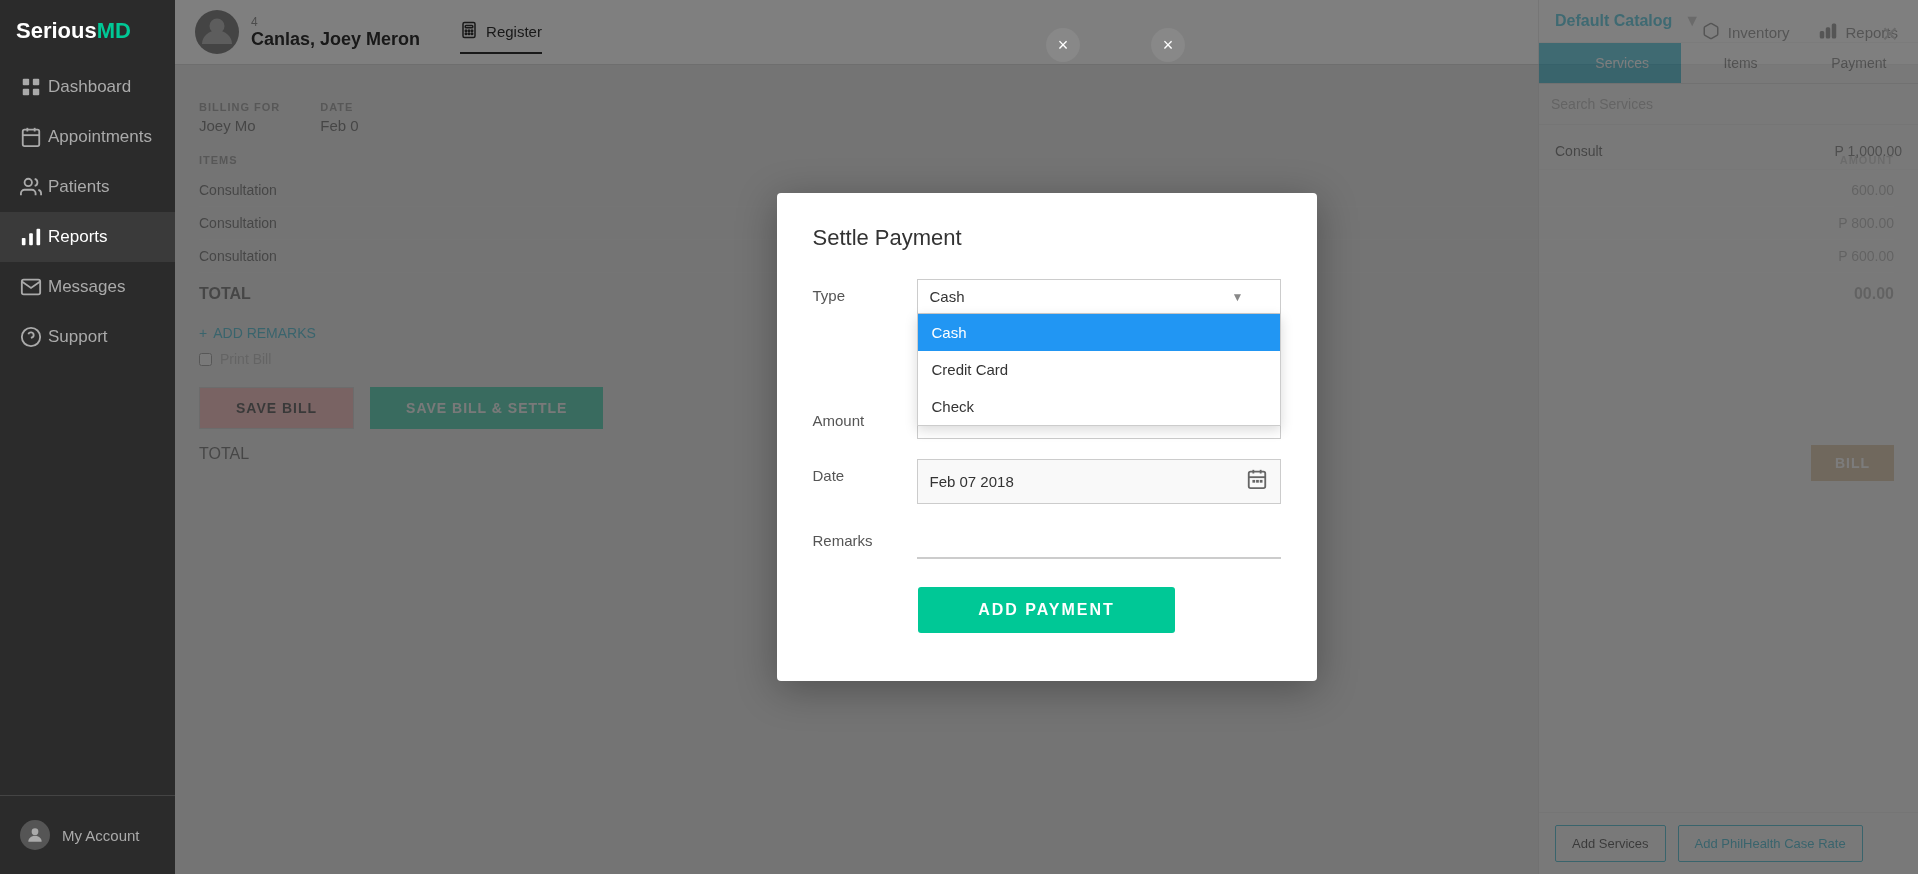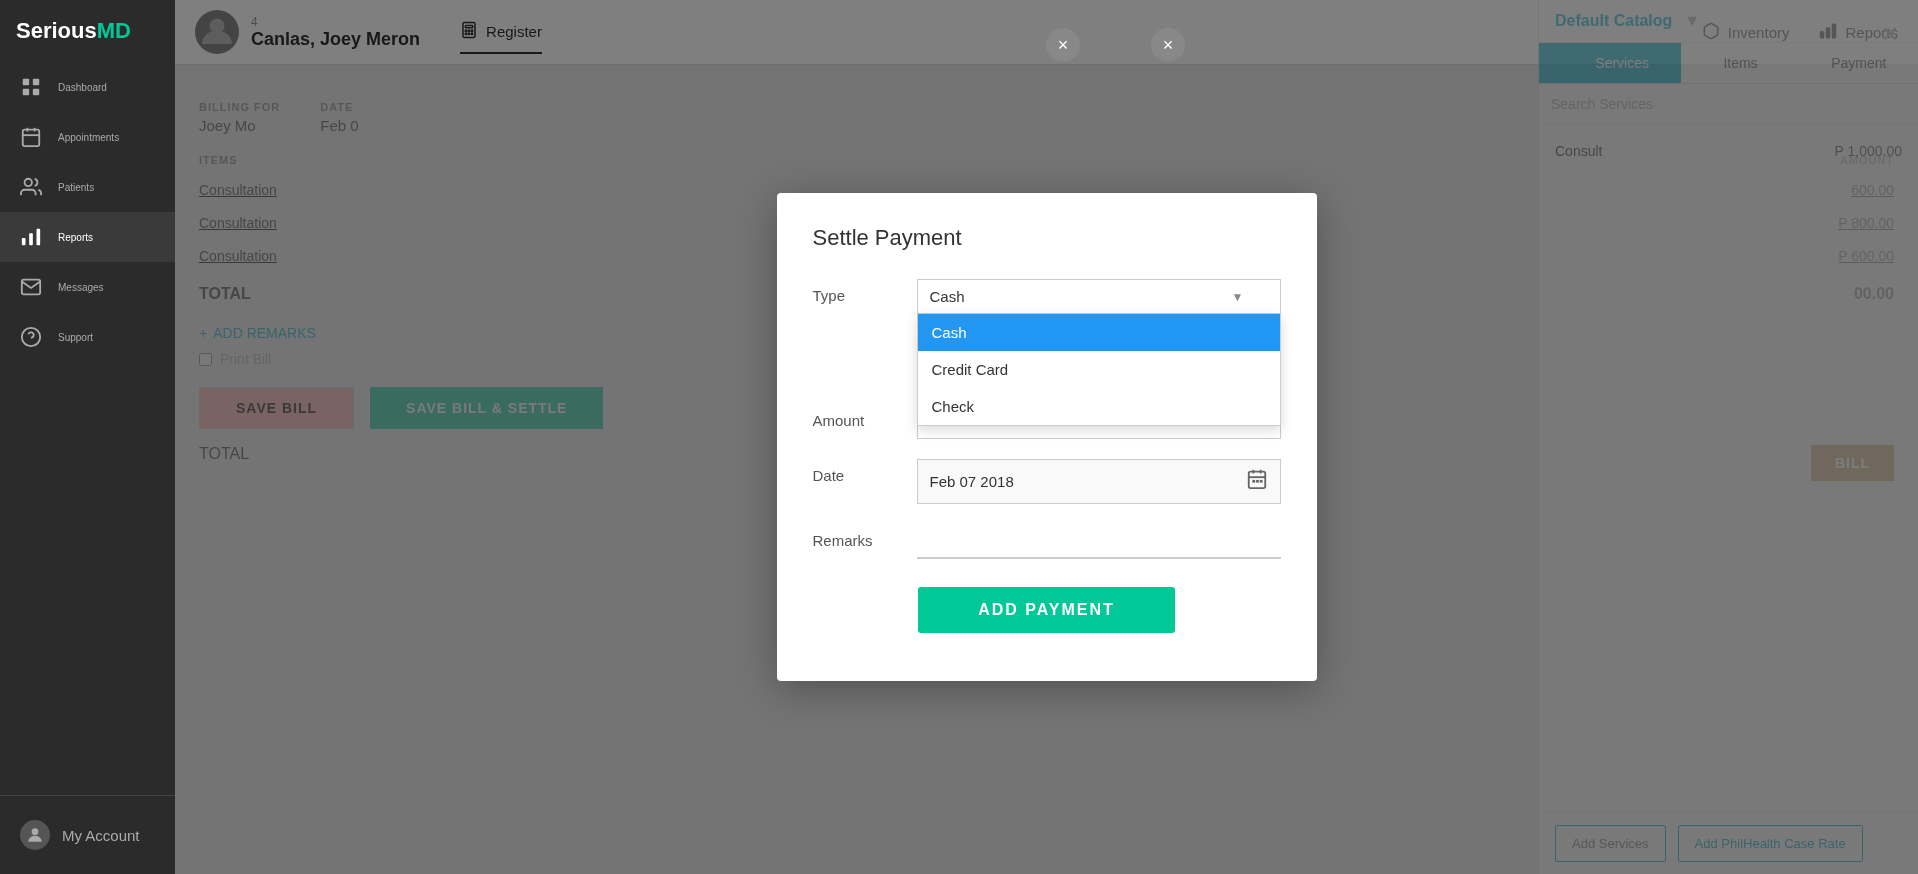--- a/index.html
+++ b/index.html
@@ -26,25 +26,25 @@
     }
     .logo-md { color: #00c896; }
     .sidebar-nav {
       flex: 1;
       display: flex;
       flex-direction: column;
     }
     .sidebar-item {
       display: flex;
       align-items: center;
-      gap: 16px;
+      gap: 6px;
       padding: 14px 20px;
       color: #aaa;
       cursor: pointer;
-      font-size: 10px;
+      font-size: 17px;
     }
     .sidebar-item.active { background: #3a3a3a; color: #fff; }
     .sidebar-icon {
       width: 22px;
       height: 22px;
       display: flex;
       align-items: center;
       justify-content: center;
     }
     .sidebar-bottom {
@@ -177,21 +177,20 @@
       margin-bottom: 8px;
     }
     .items-col { flex: 3; }
     .amount-col { flex: 1; text-align: right; }
 
     .billing-item-row {
       display: flex;
       align-items: flex-start;
       padding: 8px 0;
       border-bottom: 1px solid #eee;
-      text-decoration: underline;
     }
     .billing-item-name { flex: 3; font-size: 14px; color: #333; }
     .billing-item-amount { flex: 1; text-align: right; font-size: 14px; color: #333; }
 
     .total-row {
       display: flex;
       justify-content: space-between;
       padding: 12px 0;
       font-size: 16px;
       font-weight: 600;
@@ -298,21 +297,21 @@
     .right-panel-footer {
       margin-top: auto;
       padding: 12px 16px;
       display: flex;
       gap: 12px;
       border-top: 1px solid #eee;
     }
     .btn-add-services {
       padding: 10px 16px;
       border: 1px solid #00aacc;
-      color: #737373;
+      color: #000000;
       background: #fff;
       font-size: 13px;
       cursor: pointer;
       border-radius: 2px;
     }
     .btn-add-philhealth {
       padding: 10px 16px;
       border: 1px solid #00aacc;
       color: #00aacc;
       background: #fff;

